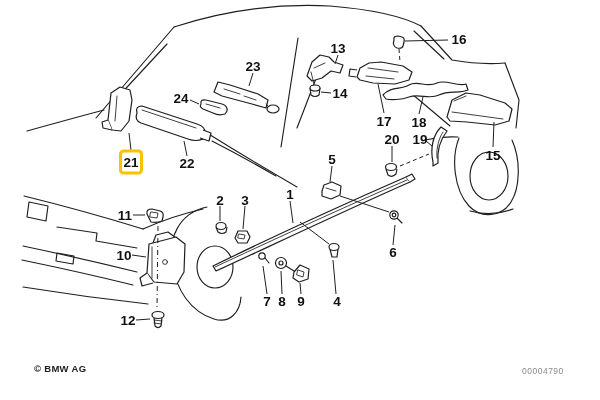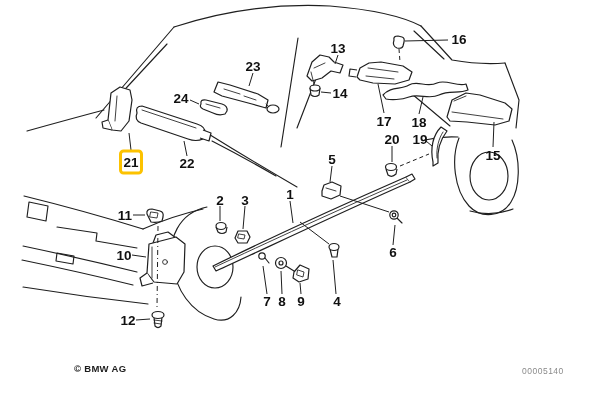--- a/index.html
+++ b/index.html
@@ -6,21 +6,21 @@
   .stage{position:relative;width:600px;height:400px;background:#fff;overflow:hidden;
          font-family:"Liberation Sans",sans-serif;}
   .stage svg{position:absolute;left:0;top:0;}
   .ln{fill:none;stroke:var(--line,#1f1f1f);stroke-width:1.15;stroke-linecap:round;stroke-linejoin:round;}
   .thin{fill:none;stroke:var(--line,#1f1f1f);stroke-width:0.85;stroke-linecap:round;}
   .part{fill:#ffffff;stroke:var(--line,#1f1f1f);stroke-width:1.2;stroke-linejoin:round;}
   .leader{stroke:var(--line,#1f1f1f);stroke-width:1;fill:none;}
   .dash{stroke:var(--line,#1f1f1f);stroke-width:1;fill:none;stroke-dasharray:4 3;}
   .dashdot{stroke:var(--line,#1f1f1f);stroke-width:1;fill:none;stroke-dasharray:5 3 1 3;}
   .callout{font:700 13.5px "Liberation Sans",sans-serif;fill:#101010;text-anchor:middle;dominant-baseline:central;}
-  .copyright{position:absolute;left:34px;top:363px;font:700 9.5px "Liberation Sans",sans-serif;color:#1c1c1c;letter-spacing:.3px;margin-left:40px;}
+  .copyright{position:absolute;left:34px;top:363px;font:700 9.5px "Liberation Sans",sans-serif;color:#1c1c1c;letter-spacing:.3px;}
   .caption{position:absolute;left:6px;top:377px;font:400 17px "Liberation Sans",sans-serif;color:#0d0d0d;letter-spacing:.4px;}
   .docnum{position:absolute;left:522px;top:366px;font:400 8.5px "Liberation Sans",sans-serif;color:#8a8a8a;letter-spacing:.5px;}
 </style>
 </head>
 <body>
 
 <div class="stage">
   <svg width="600" height="400" viewBox="0 0 600 400">
 
     <g>
@@ -269,14 +269,14 @@
         <g>
           <text x="253" y="66" class="callout">23</text>
         </g>
         <g>
           <text x="181" y="98" class="callout">24</text>
         </g>
       </g>
   </svg>
 
   <div class="copyright">© BMW AG</div>
-  <div class="docnum">00005140</div>
+  <div class="docnum">00004790</div>
 </div>
 
 </body></html>

